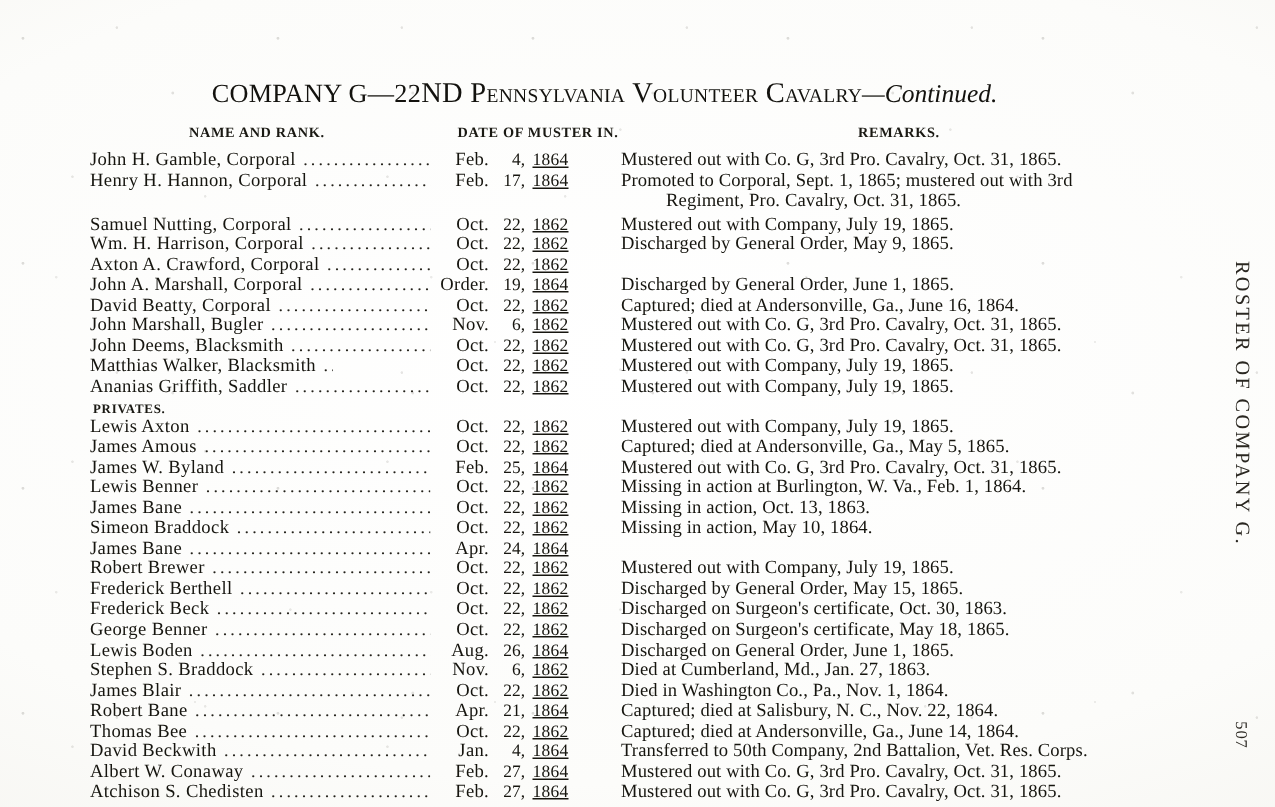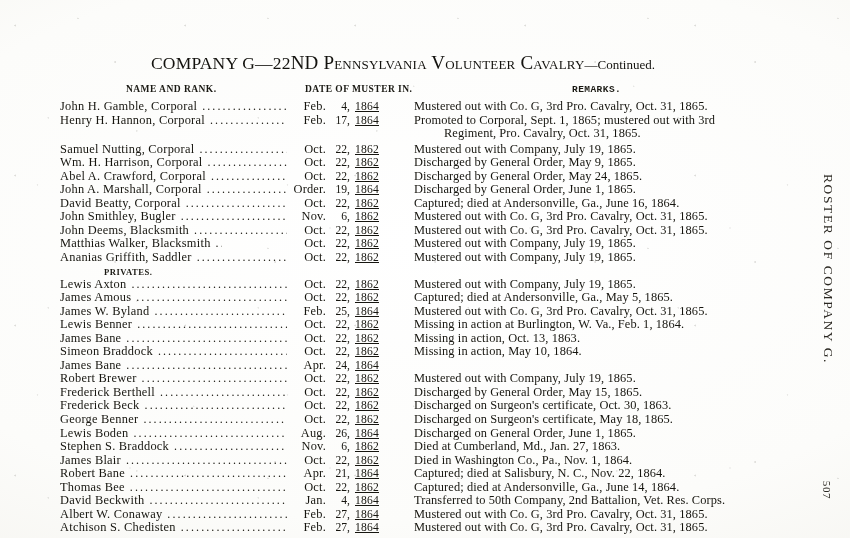--- a/index.html
+++ b/index.html
@@ -81,38 +81,38 @@
     top: 52px;
     left: 0;
     width: 806px;
     text-align: center;
     font-size: 17.5px;
     white-space: nowrap;
     color: #13120e;
   }
   #title .caps   { font-size: 17.5px; letter-spacing: .2px; }
   #title .smcaps { font-variant: small-caps; font-size: 19px; letter-spacing: .2px; }
-  #title .cont   { font-size: 13px; text-align: right; }
+  #title .cont   { font-style: italic; font-size: 17px; text-align: right; }
 
   
   #col-heads {
     position: absolute;
     top: 84px;
     left: 0;
     width: 806px;
     height: 14px;
     font-size: 9.5px;
     font-weight: bold;
     letter-spacing: .45px;
     color: #1a1913;
   }
   #col-heads .ch { position: absolute; white-space: nowrap; }
   #ch-name    { left: 126px; }
   #ch-date    { left: 305px; }
-  #ch-remarks { left: 572px; font-family: Liberation Mono, monospace; }
+  #ch-remarks { left: 572px; }
 
   
   #roster {
     position: absolute;
     top: 100px;
     left: 0;
     width: 806px;
     font-size: 12.4px;
     line-height: 13.55px;
     color: #16150f;
@@ -121,21 +121,21 @@
   .group + .group { margin-top: 2px; }
 
   .row {
     position: relative;
     height: 13.55px;
     white-space: nowrap;
   }
   .subhead {
     position: relative;
     height: 11px;
-    padding-left: 104px;
+    padding-left: 62px;
     font-size: 8.6px;
     font-weight: bold;
     letter-spacing: .5px;
     line-height: 11px;
     color: #1a1913;
   }
 
   
   .c-name {
     position: absolute;
@@ -254,27 +254,26 @@
               <span class="nm">Wm. H. Harrison, Corporal</span>
               <span class="leader">...........................................</span>
             </span>
             <span class="c-mon">Oct.</span>
             <span class="c-day">22</span>
             <span class="c-yr">1862</span>
             <span class="c-rem">Discharged by General Order, May 9, 1865.</span>
           </div>
           <div class="row">
             <span class="c-name">
-              <span class="nm">Abel A. Crawford, Corporal</span>
-              <span class="leader">...........................................</span>
-            </span>
-            <span class="c-mon">Oct.</span>
-            <span class="c-day">22</span>
-            <span class="c-yr">1862</span>
-            <span class="c-rem">Discharged by General Order, May 24, 1865.</span>
+              <span class="nm">Axton A. Crawford, Corporal</span>
+              <span class="leader">...........................................</span>
+            </span>
+            <span class="c-mon">Oct.</span>
+            <span class="c-day">22</span>
+            <span class="c-yr">1862</span>
           </div>
           <div class="row">
             <span class="c-name">
               <span class="nm">John A. Marshall, Corporal</span>
               <span class="leader">...........................................</span>
             </span>
             <span class="c-mon">Order.</span>
             <span class="c-day">19</span>
             <span class="c-yr">1864</span>
             <span class="c-rem">Discharged by General Order, June 1, 1865.</span>
@@ -284,21 +283,21 @@
               <span class="nm">David Beatty, Corporal</span>
               <span class="leader">...........................................</span>
             </span>
             <span class="c-mon">Oct.</span>
             <span class="c-day">22</span>
             <span class="c-yr">1862</span>
             <span class="c-rem">Captured; died at Andersonville, Ga., June 16, 1864.</span>
           </div>
           <div class="row">
             <span class="c-name">
-              <span class="nm">John Smithley, Bugler</span>
+              <span class="nm">John Marshall, Bugler</span>
               <span class="leader">...........................................</span>
             </span>
             <span class="c-mon">Nov.</span>
             <span class="c-day">6</span>
             <span class="c-yr">1862</span>
             <span class="c-rem">Mustered out with Co. G, 3rd Pro. Cavalry, Oct. 31, 1865.</span>
           </div>
           <div class="row">
             <span class="c-name">
               <span class="nm">John Deems, Blacksmith</span>

